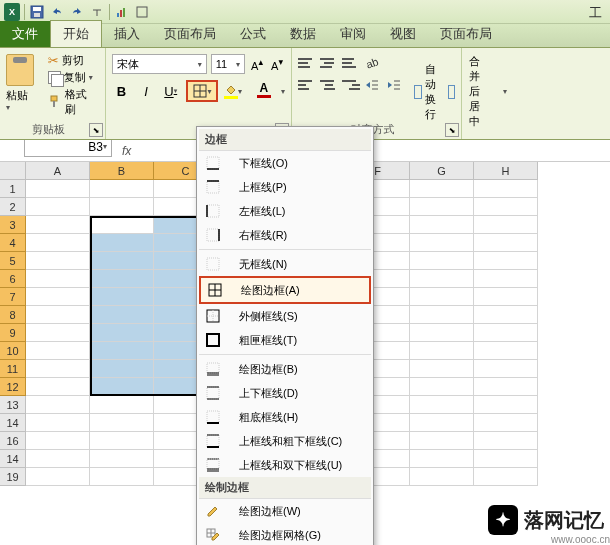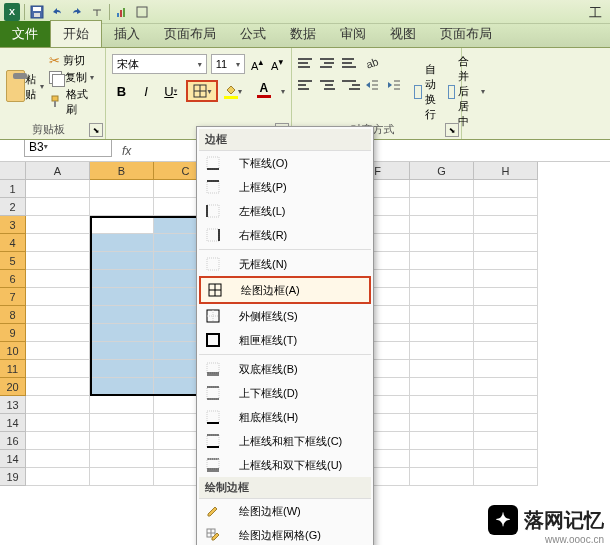--- a/index.html
+++ b/index.html
@@ -18,21 +18,21 @@
     .tab.active { background: #f0f4e0; border: 1px solid #8fa060; border-bottom: none; }
     .top-right { position: absolute; right: 8px; top: 4px; font-size: 13px; color: #333; }
     
     
     .ribbon { height: 92px; background: #f0f4e0; border-bottom: 1px solid #8fa060; display: flex; position: relative; }
     .rgroup { border-right: 1px solid #c0d0a0; padding: 4px 6px 2px 6px; display: flex; flex-direction: column; position: relative; }
     .rgroup-label { position: absolute; bottom: 2px; left: 0; right: 8px; text-align: center; font-size: 11px; color: #555; }
     .rgroup-dialog { position: absolute; bottom: 2px; right: 2px; width: 14px; height: 14px; border: 1px solid #999; font-size: 8px; display: flex; align-items: center; justify-content: center; cursor: pointer; }
     
     .clipboard-group { width: 106px; }
-    .paste-btn { width: 38px; height: 66px; display: flex; flex-direction: row; align-items: center; cursor: pointer; padding-top: 2px; }
+    .paste-btn { width: 38px; height: 66px; display: flex; flex-direction: column; cursor: pointer; padding-top: 2px; }
     .paste-icon { width: 28px; height: 32px; background: #f5d080; border: 1px solid #c0a050; border-radius: 2px; position: relative; }
     .paste-icon::before { content: ""; position: absolute; top: 2px; left: 6px; width: 14px; height: 6px; background: #888; border-radius: 2px; }
     .clip-btn { display: flex; align-items: center; gap: 3px; padding: 1px 3px; cursor: pointer; font-size: 11px; }
     .scissors-icon { color: #d08020; font-size: 13px; }
     .copy-icon { width: 13px; height: 13px; border: 1px solid #888; background: #fff; position: relative; }
     .copy-icon::after { content: ""; position: absolute; left: 2px; top: 2px; width: 11px; height: 11px; border: 1px solid #888; background: #fff; }
     .brush-icon { width: 14px; height: 14px; }
     
     .font-group { width: 186px; }
     .font-row1 { display: flex; gap: 4px; margin-bottom: 6px; margin-top: 2px; }
@@ -48,26 +48,26 @@
     .fill-under { display: block; width: 14px; height: 3px; background: #ffff00; margin-top: 1px; }
     .fontcolor-btn { width: 24px; height: 20px; display: flex; flex-direction: column; align-items: center; cursor: pointer; }
     .fontcolor-under { width: 14px; height: 3px; background: #c00000; }
     
     .align-group { width: 170px; }
     .align-row { display: flex; gap: 4px; margin-bottom: 4px; margin-top: 2px; }
     .align-btn { width: 18px; height: 18px; cursor: pointer; display: flex; flex-direction: column; justify-content: center; gap: 2px; }
     .align-line { height: 2px; background: #555; }
     .wrap-btn { display: flex; align-items: center; gap: 3px; cursor: pointer; font-size: 11px; }
     .wrap-icon { width: 16px; height: 14px; border: 1px solid #6090c0; }
-    .merge-btn { display: flex; align-items: center; gap: 3px; cursor: pointer; font-size: 11px; }
+    .merge-btn { display: flex; align-items: center; gap: 14px; cursor: pointer; font-size: 11px; }
     .merge-icon { width: 16px; height: 14px; border: 1px solid #6090c0; }
     
     
     .namebar { height: 22px; border-bottom: 1px solid #ccc; display: flex; align-items: center; background: #fff; }
-    .namebox { width: 88px; height: 20px; border: 1px solid #aaa; margin: 0 4px 8px 24px; display: flex; align-items: center; justify-content: flex-start; padding: 0 4px; background: #fff; }
+    .namebox { width: 88px; height: 20px; border: 1px solid #aaa; margin: 0 4px 8px 24px; display: flex; align-items: center; justify-content: flex-end; padding: 0 4px; background: #fff; }
     .fx-label { font-style: italic; padding: 0 6px; color: #555; }
     
     
     .sheet { position: relative; }
     .colhdr-row { display: flex; height: 18px; }
     .selcell, .rowhdr, .colhdr { border-right: 1px solid #c0c0c0; border-bottom: 1px solid #c0c0c0; background: #e8e8e8; display: flex; align-items: center; justify-content: center; font-size: 11px; color: #333; }
     .selcell { width: 26px; }
     .colhdr { width: 64px; }
     .colhdr.sel { background: #f5c060; border-color: #c09030; }
     .body-row { display: flex; height: 18px; }
@@ -81,21 +81,21 @@
     .dropdown { position: absolute; left: 196px; top: 126px; width: 178px; background: #fafafa; border: 1px solid #999; box-shadow: 2px 2px 6px rgba(0,0,0,0.3); z-index: 100; padding: 2px; }
     .dd-header { font-size: 11px; font-weight: bold; color: #444; padding: 3px 6px; background: #f0f0e8; border-bottom: 1px solid #ddd; }
     .dd-item { display: flex; align-items: center; gap: 18px; padding: 4px 6px; cursor: pointer; font-size: 11px; }
     .dd-item.highlighted { border: 2px solid #d04020; background: #fff8e8; }
     .dd-icon { width: 16px; height: 16px; display: flex; align-items: center; justify-content: center; flex-shrink: 0; }
     .dd-sep { height: 1px; background: #ddd; margin: 2px 0; }
     
     
     .watermark { position: absolute; right: 6px; bottom: 10px; display: flex; align-items: center; gap: 6px; font-size: 20px; font-weight: bold; color: #222; z-index: 50; }
     .wm-icon { width: 30px; height: 30px; background: #000; border-radius: 6px; display: flex; align-items: center; justify-content: center; color: #fff; font-size: 18px; }
-    .wm-url { font-size: 10px; color: #888; position: absolute; right: 6px; bottom: 0; }
+    .wm-url { font-size: 10px; color: #888; position: absolute; right: 0; bottom: 0; }
     
     svg { display: block; }
   </style>
 </head>
 <body>
 
 <div class="qat">
   <div class="qat-icon">
     <div class="excel-icon">X</div>
   </div>
@@ -444,21 +444,21 @@
         <div class="cell"></div>
         <div class="cell sel"></div>
         <div class="cell sel"></div>
         <div class="cell sel"></div>
         <div class="cell sel"></div>
         <div class="cell"></div>
         <div class="cell"></div>
         <div class="cell"></div>
       </div>
       <div class="body-row">
-        <div class="rowhdr sel">20</div>
+        <div class="rowhdr sel">12</div>
         <div class="cell"></div>
         <div class="cell sel"></div>
         <div class="cell sel"></div>
         <div class="cell sel"></div>
         <div class="cell sel"></div>
         <div class="cell"></div>
         <div class="cell"></div>
         <div class="cell"></div>
       </div>
       <div class="body-row">
@@ -598,21 +598,21 @@
   </div>
   <div class="dd-sep"></div>
   <div class="dd-item">
     <span class="dd-icon">
         <svg width="14" height="14">
           <rect x="1" y="1" width="12" height="10" fill="none" stroke="#ccc" stroke-dasharray="1"></rect>
           <line x1="1" y1="11" x2="13" y2="11" stroke="#000"></line>
           <line x1="1" y1="13" x2="13" y2="13" stroke="#000"></line>
         </svg>
       </span>
-    <span>双底框线(B)</span>
+    <span>绘图边框(B)</span>
   </div>
   <div class="dd-item">
     <span class="dd-icon">
         <svg width="14" height="14">
           <rect x="1" y="1" width="12" height="12" fill="none" stroke="#ccc" stroke-dasharray="1"></rect>
           <line x1="1" y1="1" x2="13" y2="1" stroke="#000"></line>
           <line x1="1" y1="13" x2="13" y2="13" stroke="#000"></line>
         </svg>
       </span>
     <span>上下框线(D)</span>

